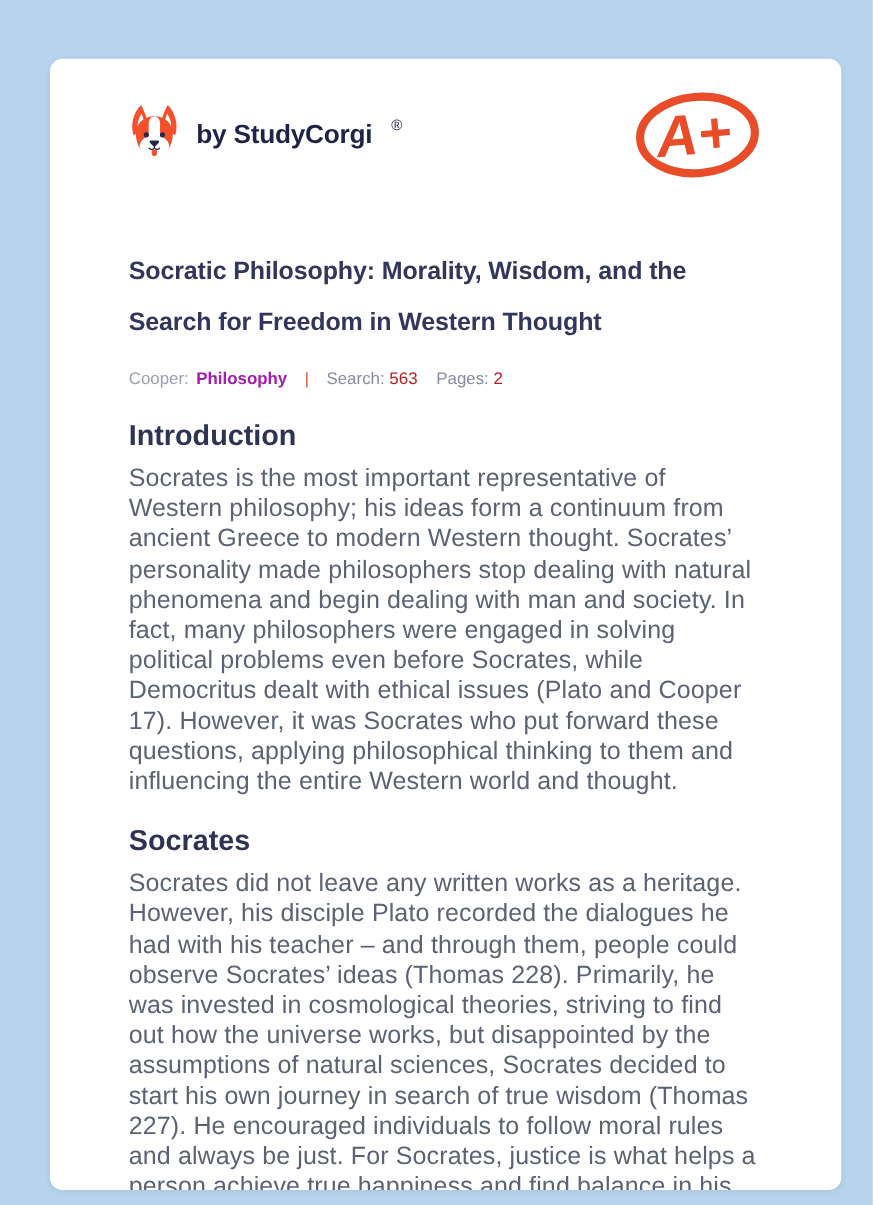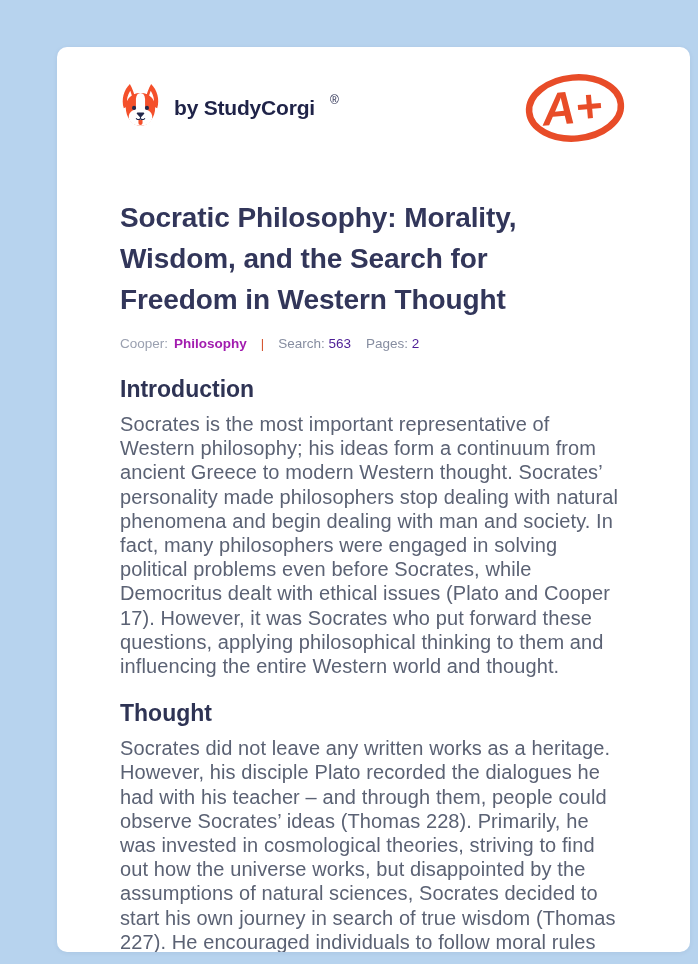--- a/index.html
+++ b/index.html
@@ -6,21 +6,21 @@
     margin: 0;
     padding: 0;
     background: #b7d3ee;
     width: 698px;
     height: 964px;
     font-family: "Liberation Sans", "DejaVu Sans", sans-serif;
     overflow: hidden;
   }
   .card {
     position: absolute;
-    left: 57px;
+    left: 40px;
     top: 47px;
     width: 633px;
     height: 905px;
     background: #ffffff;
     border-radius: 10px;
     box-sizing: border-box;
     padding: 16px 62px 0 63px;
     overflow: hidden;
     box-shadow: 0 1px 5px rgba(30, 45, 90, 0.07);
   }
@@ -48,21 +48,21 @@
     font-weight: 400;
     color: #1f2348;
     position: relative;
     top: -8px;
     margin-left: 2px;
   }
   .grade-badge { width: 106px; height: 76px; }
   h1.title {
     margin: 44px 0 0 0;
     max-width: 492px;
-    font-size: 28px;
+    font-size: 20px;
     line-height: 41px;
     font-weight: 700;
     color: #32365a;
     letter-spacing: -0.1px;
   }
   .meta-row {
     margin-top: 14px;
     display: flex;
     align-items: center;
     font-size: 13.5px;
@@ -71,21 +71,21 @@
   }
   .meta-topic-label { color: #9aa0b0; }
   .meta-topic-value {
     color: #a21caf;
     font-weight: 700;
     margin-left: 6px;
     cursor: pointer;
   }
   .meta-divider { color: #d4532e; margin: 0 14px; font-size: 13px; }
   .meta-pair { color: #868da0; margin-right: 15px; }
-  .meta-pair .value { color: #4c1d95; }
+  .meta-pair .value { color: #b91c1c; }
   h2.section-heading {
     margin: 20px 0 8px 0;
     font-size: 23px;
     line-height: 30px;
     font-weight: 700;
     color: #2e3354;
   }
   p.section-body {
     margin: 0;
     max-width: 508px;
@@ -153,16 +153,16 @@
     </span>
     <span class="meta-pair">
       <span>Pages:</span>
       <span class="value">2</span>
     </span>
   </div>
 
   <h2 class="section-heading">Introduction</h2>
   <p class="section-body">Socrates is the most important representative of Western philosophy; his ideas form a continuum from ancient Greece to modern Western thought. Socrates’ personality made philosophers stop dealing with natural phenomena and begin dealing with man and society. In fact, many philosophers were engaged in solving political problems even before Socrates, while Democritus dealt with ethical issues (Plato and Cooper 17). However, it was Socrates who put forward these questions, applying philosophical thinking to them and influencing the entire Western world and thought.</p>
 
-  <h2 class="section-heading">Thought</h2>
+  <h2 class="section-heading">Socrates</h2>
   <p class="section-body">Socrates did not leave any written works as a heritage. However, his disciple Plato recorded the dialogues he had with his teacher – and through them, people could observe Socrates’ ideas (Thomas 228). Primarily, he was invested in cosmological theories, striving to find out how the universe works, but disappointed by the assumptions of natural sciences, Socrates decided to start his own journey in search of true wisdom (Thomas 227). He encouraged individuals to follow moral rules and always be just. For Socrates, justice is what helps a person achieve true happiness and find balance in his soul. Socrates believed that pleasure is good, but only moral people can achieve true and lasting happiness. Socrates proved in the end that there is a higher eternal</p>
 
 </div>
 
 </body></html>

